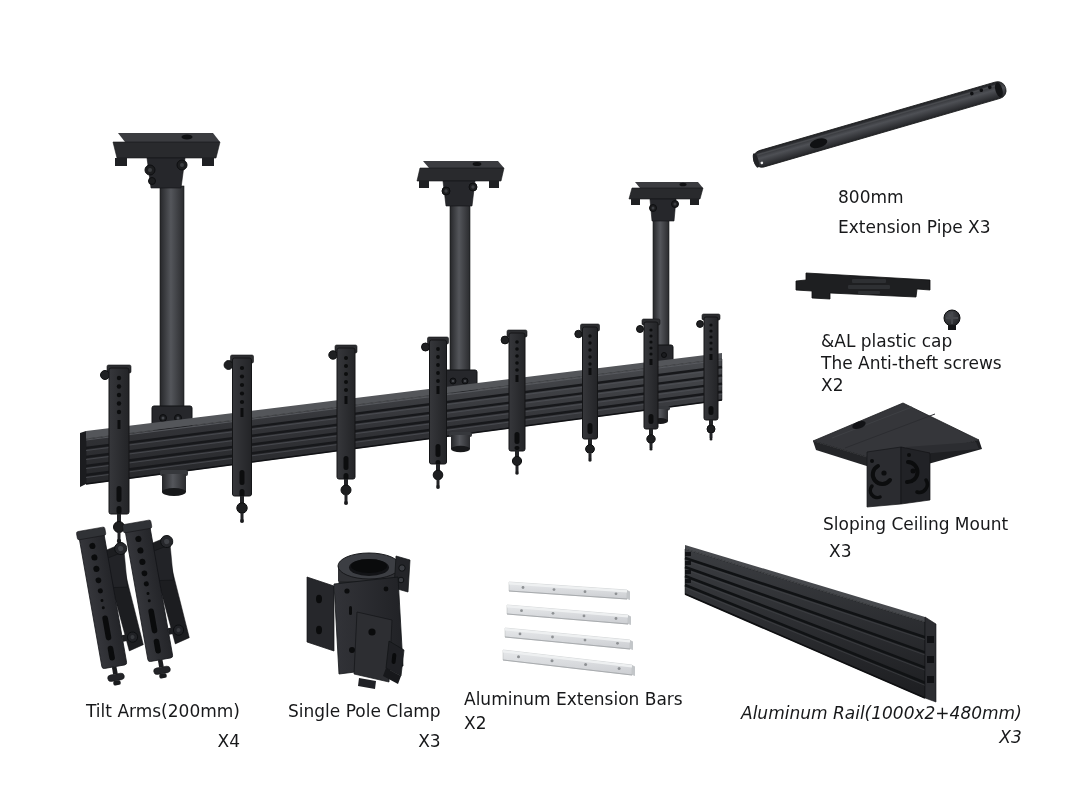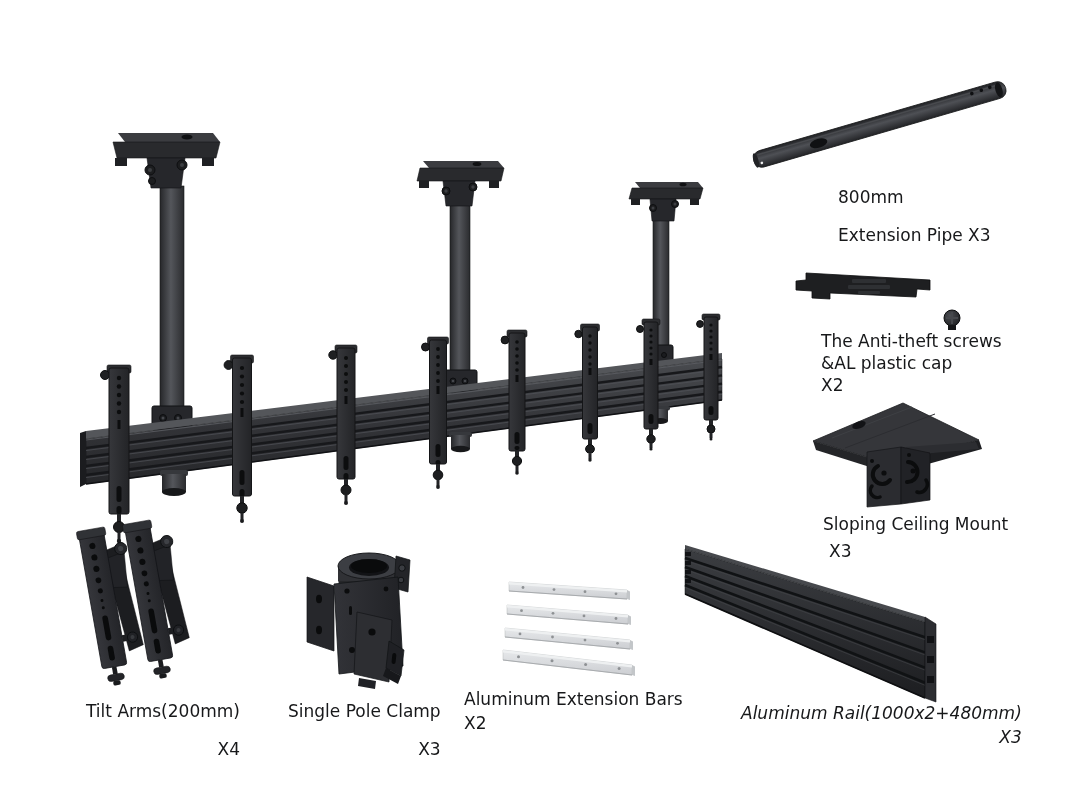--- a/index.html
+++ b/index.html
@@ -3,21 +3,21 @@
 <meta charset="utf-8">
 <style>
   html,body{margin:0;padding:0;}
   body{
     width:1080px;height:810px;position:relative;background:#ffffff;
     font-family:"DejaVu Sans","Liberation Sans",sans-serif;overflow:hidden;
   }
   #stage{position:absolute;left:0;top:0;width:868px;height:810px;}
   svg.illus{position:absolute;left:0;top:0;}
   .lbl{position:absolute;font-size:17px;line-height:22px;color:#17181a;white-space:nowrap;}
-  .gap8{margin-top:16px;}
+  .gap8{margin-top:8px;}
   .gap5{margin-top:5px;}
   .gap2{margin-top:2px;}
   .ind5{padding-left:5px;text-align:right;}
   .ind6{padding-left:6px;}
 </style>
 </head>
 <body>
 
 <div id="stage">
 
@@ -451,22 +451,22 @@
     <rect x="685" y="579" width="6" height="4" fill="#121316"></rect>
   </g>
 </svg>
 
   <div class="lbl" style="left:838px;top:186px;">
     <div>800mm</div>
     <div class="gap8">Extension Pipe X3</div>
   </div>
 
   <div class="lbl" style="left:821px;top:330px;">
+    <div>&amp;AL plastic cap</div>
     <div>The Anti-theft screws</div>
-    <div>&amp;AL plastic cap</div>
     <div>X2</div>
   </div>
 
   <div class="lbl" style="left:823px;top:513px;">
     <div>Sloping Ceiling Mount</div>
     <div class="gap5 ind6">X3</div>
   </div>
 
   <div class="lbl" style="left:86px;top:700px;">
     <div>Tilt Arms(200mm)</div>

